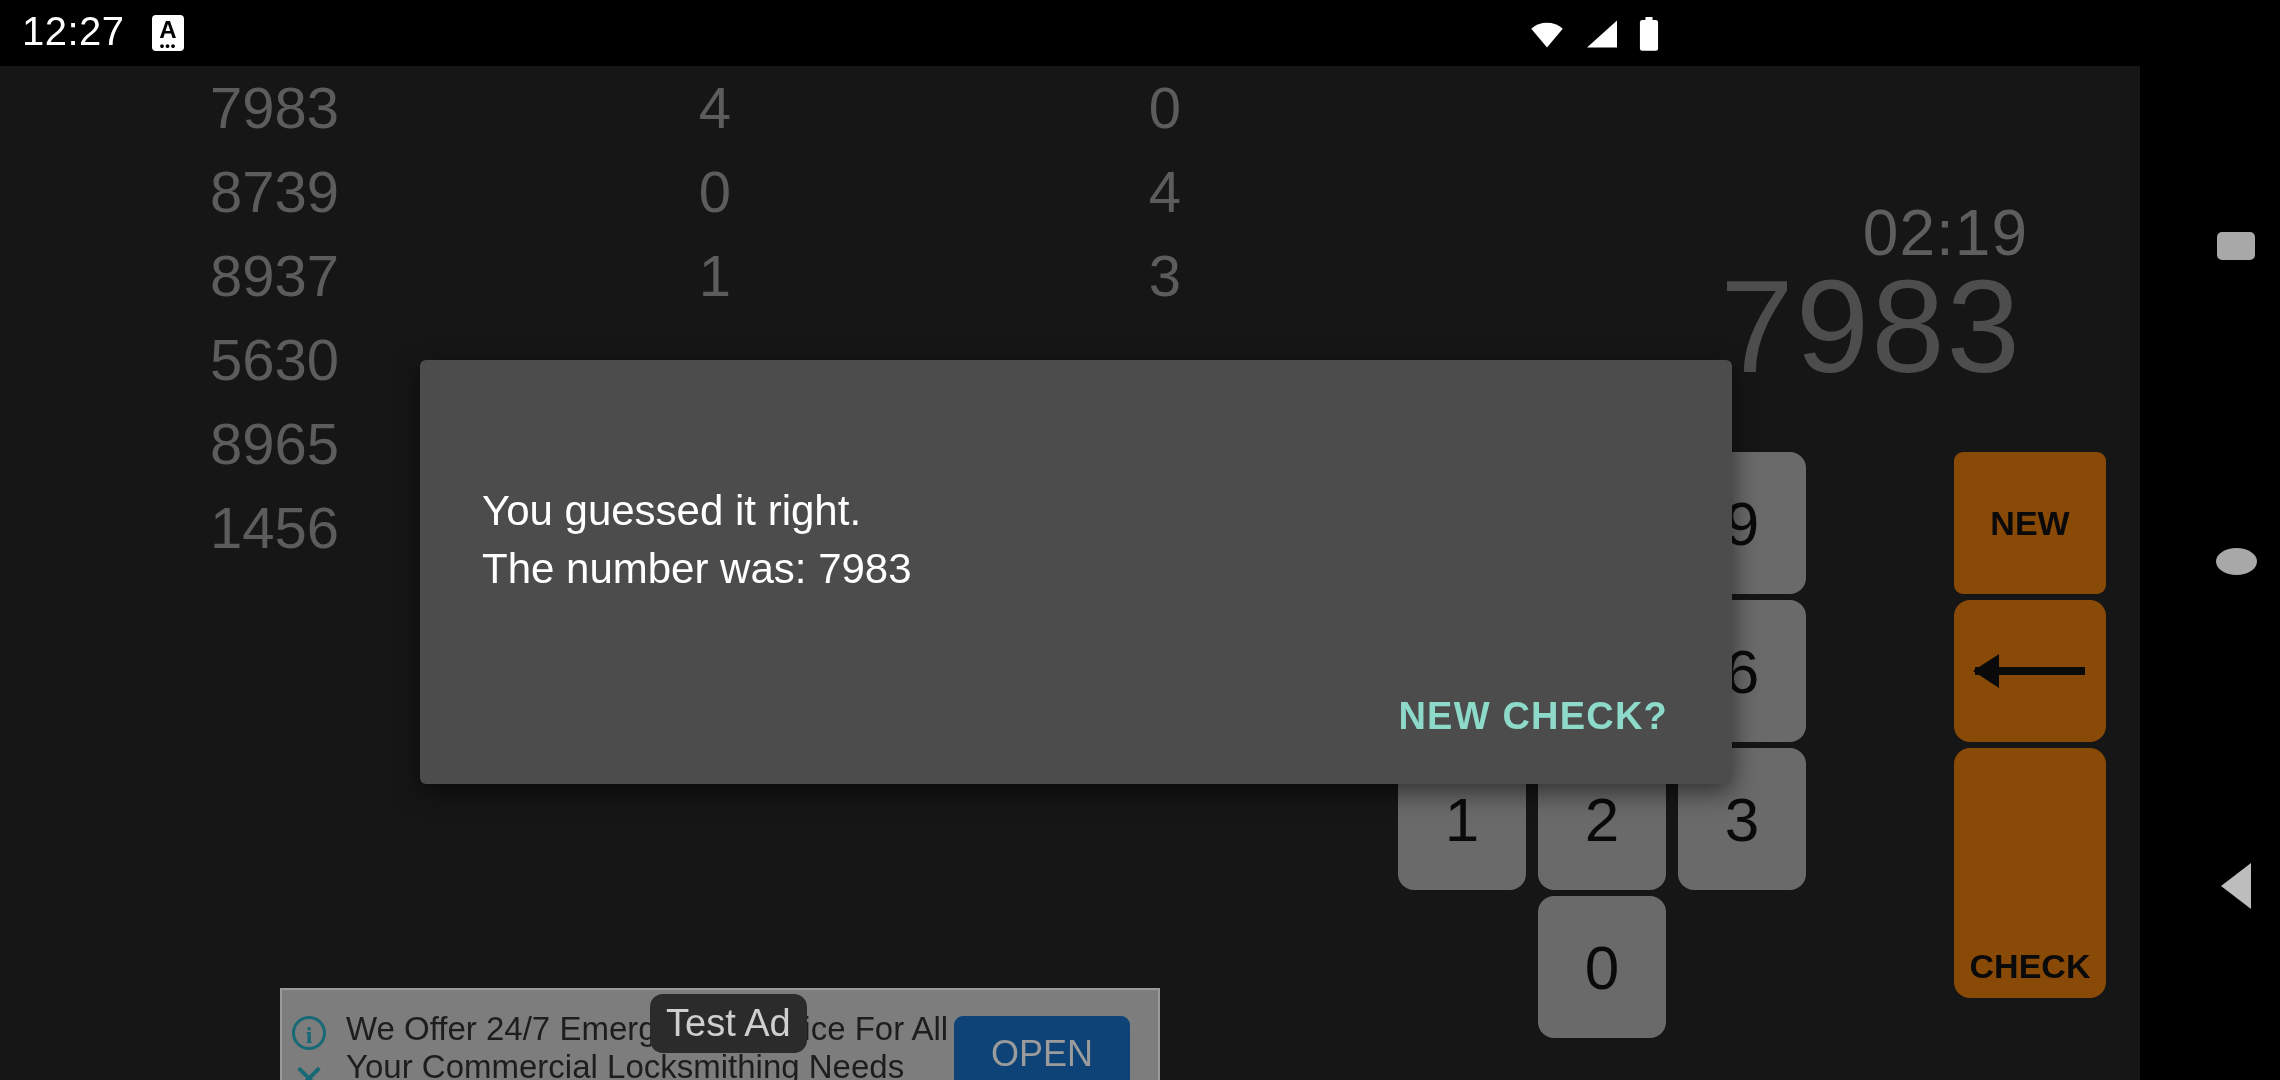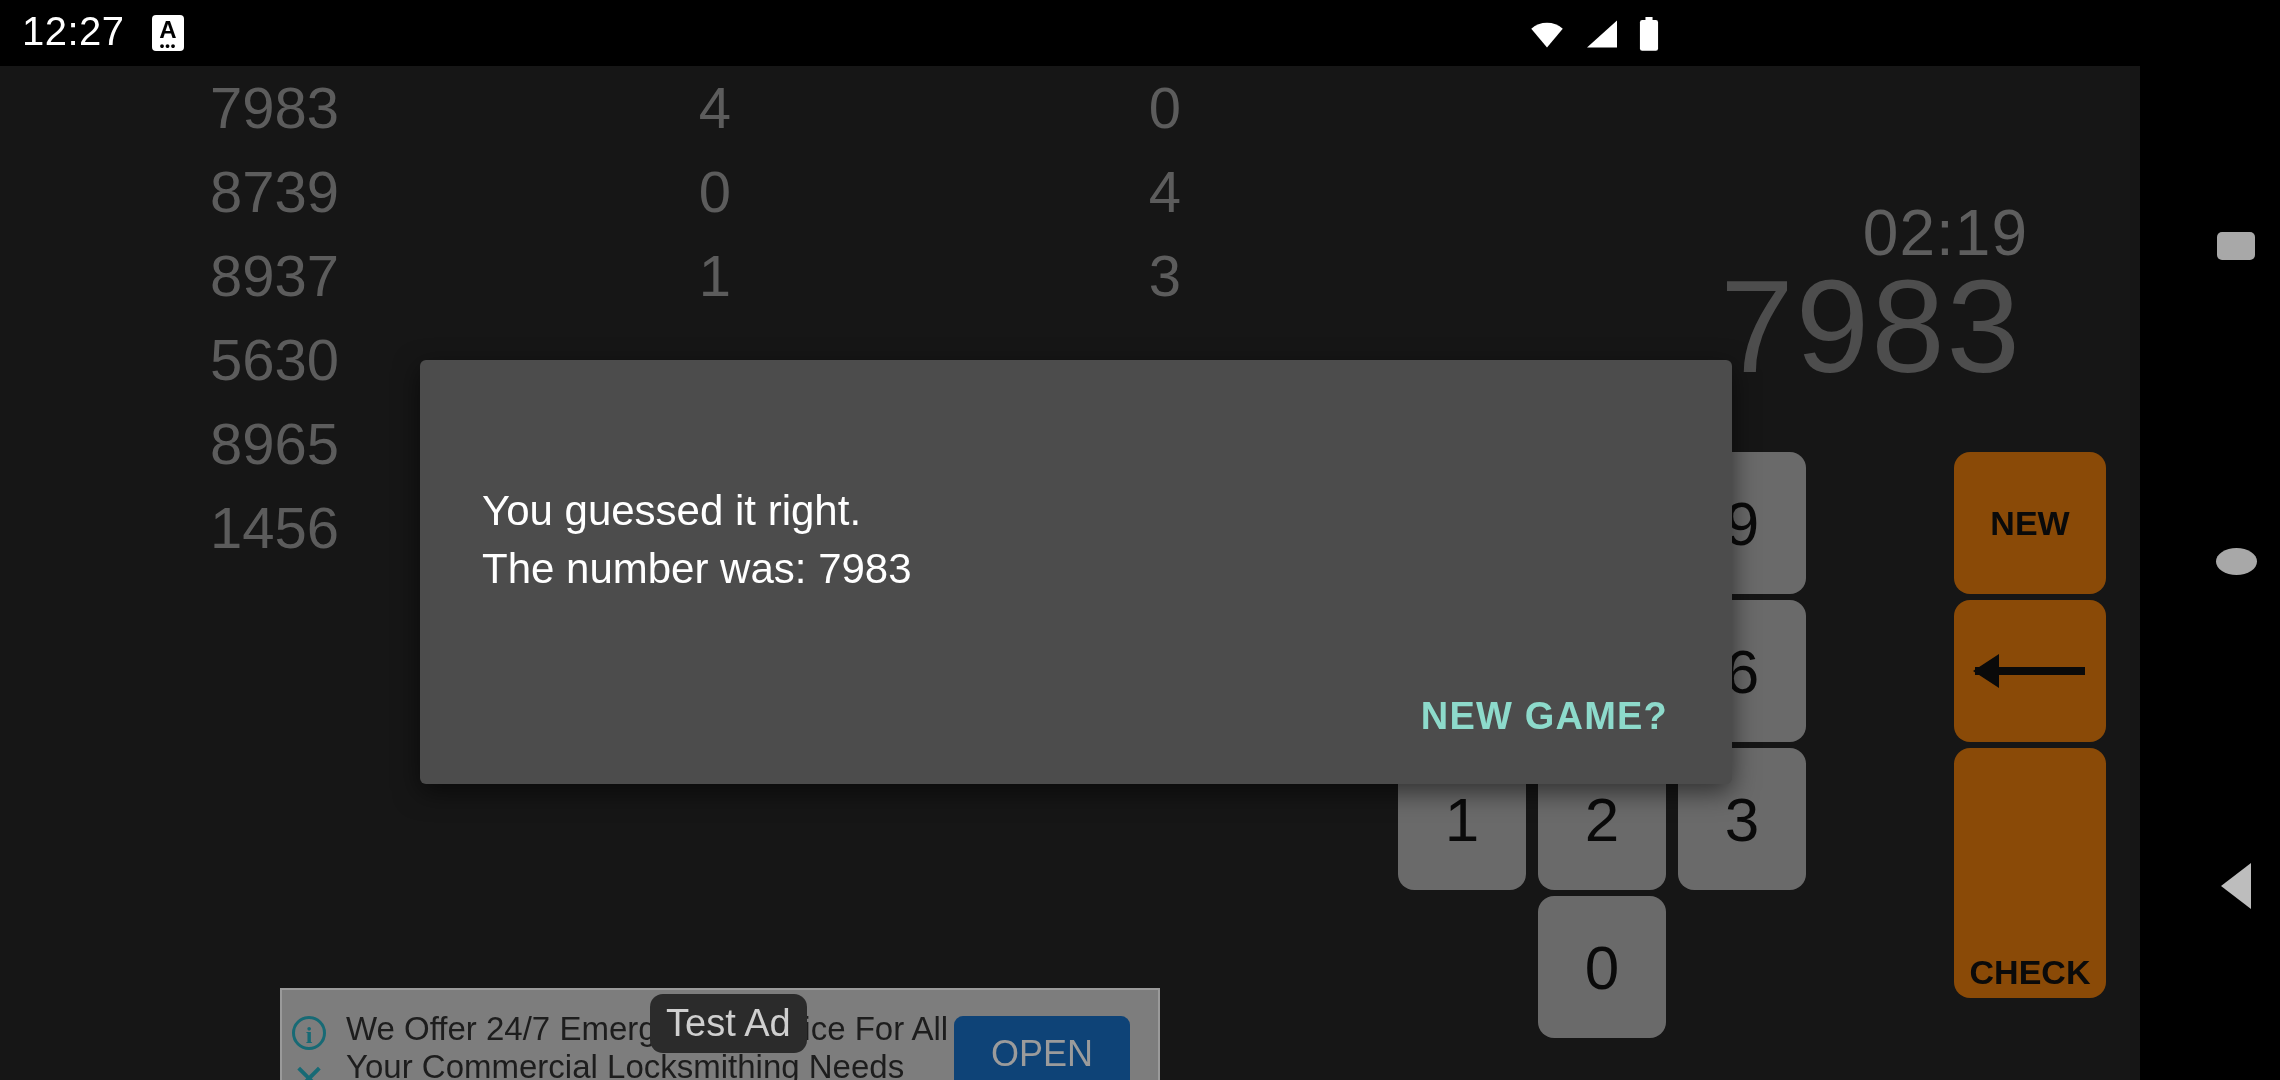--- a/index.html
+++ b/index.html
@@ -200,23 +200,23 @@
     height: 142px;
     background: #6a6a6a;
   }
   .key.act {
     width: 152px;
     left: 556px;
     background: #8a4a07;
     font-size: 34px;
     font-weight: bold;
   }
-  .key.act-new   { top: 0px;   height: 142px; }
+  .key.act-new   { top: 0px;   height: 142px; border-radius: 9px; }
   .key.act-back  { top: 148px; height: 142px; background:#8a4a07; }
-  .key.act-check { top: 296px; height: 250px; align-items: flex-end; padding-bottom: 6px; box-sizing: border-box; }
+  .key.act-check { top: 296px; height: 250px; align-items: flex-end; padding-bottom: 12px; box-sizing: border-box; }
   .arrow-left {
     width: 110px; height: 8px;
     background: #0a0a0a;
     position: relative;
   }
   .arrow-left::before {
     content: "";
     position: absolute;
     left: -2px; top: -13px;
     width: 0; height: 0;
@@ -398,21 +398,21 @@
       </div>
       <div class="key act act-check">CHECK</div>
     </div>
 
     <div class="dialog">
       <div class="dialog-body">
         <div>You guessed it right.</div>
         <div>The number was: 7983</div>
       </div>
       <div class="dialog-actions">
-        <button class="dialog-btn">NEW GAME?</button>
+        <button class="dialog-btn">NEW CHECK?</button>
       </div>
     </div>
 
     <div class="adbanner">
       <div class="ad-icons">
         <div class="ad-info">i</div>
         <div class="ad-close">✕</div>
       </div>
       <div class="ad-text">
         <div>We Offer 24/7 Emergency Service For All</div>

